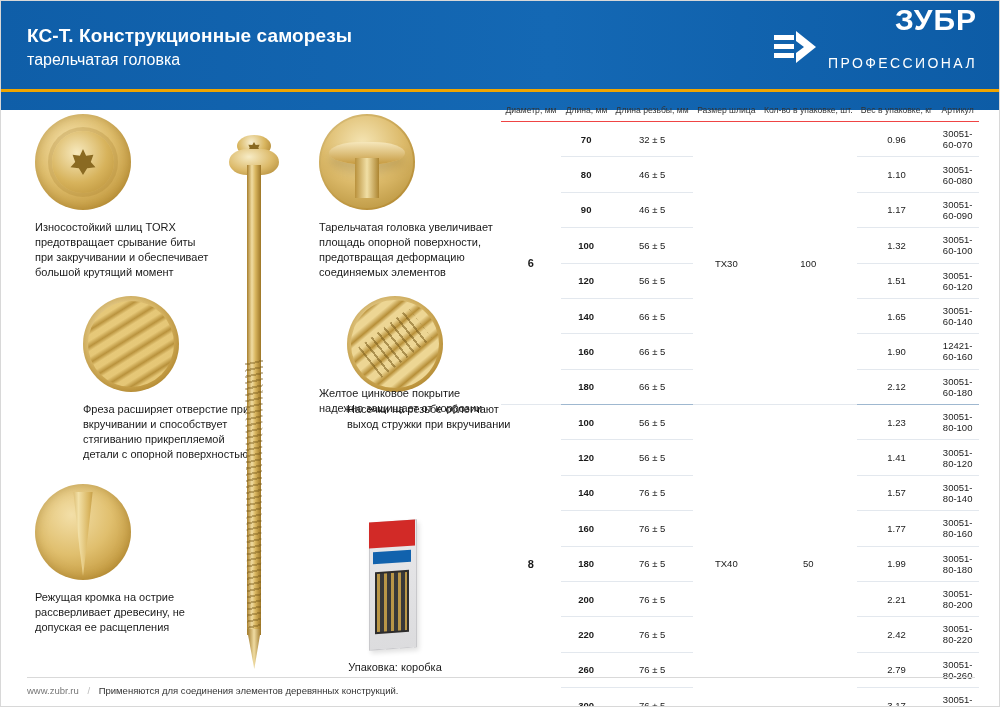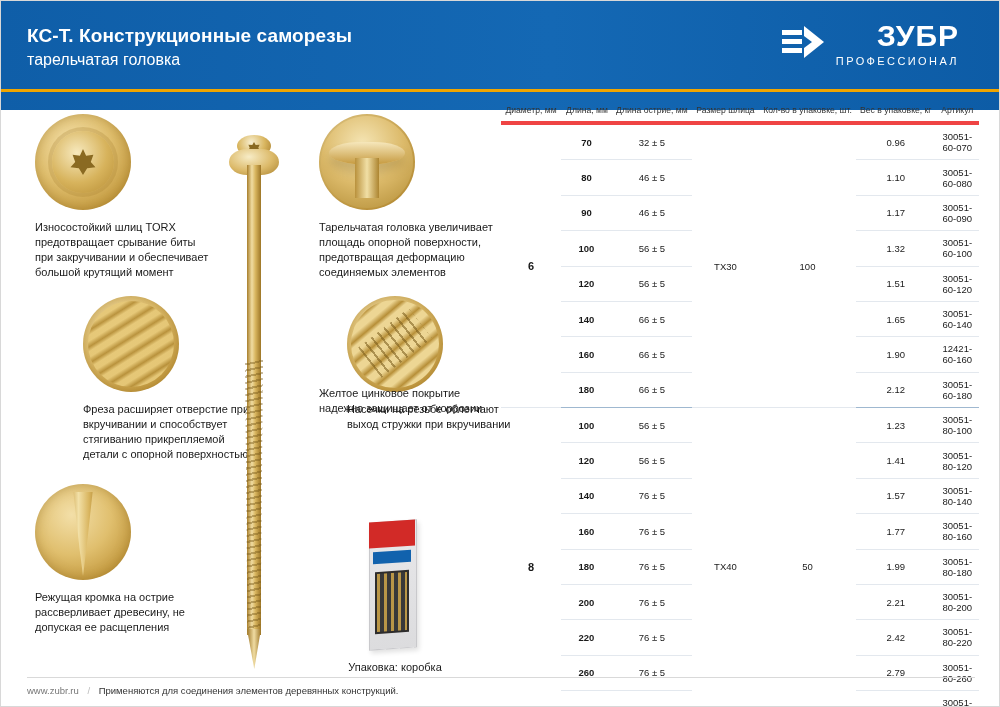--- a/index.html
+++ b/index.html
@@ -27,34 +27,34 @@
   }
   .header .title{
     position:absolute;left:26px;top:24px;
     font-size:19px;font-weight:bold;color:#ffffff;letter-spacing:0.1px;
   }
   .header .subtitle{
     position:absolute;left:26px;top:50px;
     font-size:16px;color:#ffffff;font-weight:normal;
   }
   .logo{
-    position:absolute;right:42px;top:20px;height:50px;display:flex;align-items:flex-start;
+    position:absolute;right:24px;top:20px;height:50px;display:flex;align-items:flex-end;
   }
   .logo-mark{
     width:44px;height:44px;position:relative;margin-right:10px;margin-top:1px;
   }
   .logo-mark svg{display:block;}
   .logo-text{
     display:flex;flex-direction:column;align-items:flex-end;justify-content:flex-start;
   }
   .logo-word{
     font-size:30px;font-weight:bold;color:#ffffff;line-height:30px;letter-spacing:1px;
   }
   .logo-prof{
-    font-size:11px;color:#ffffff;letter-spacing:2.4px;margin-top:4px;
+    font-size:14px;color:#ffffff;letter-spacing:2.4px;margin-top:20px;
   }
   .header-rule{
     position:absolute;left:0;top:88px;width:1000px;height:3px;background:#f0a500;
   }
 
   
   .left{
     position:absolute;left:8px;top:95px;width:500px;height:580px;
   }
   .feature{position:absolute;width:180px;}
@@ -177,21 +177,21 @@
   }
 
   
   .table-wrap{
     position:absolute;left:500px;top:104px;width:478px;
   }
   table{border-collapse:collapse;width:478px;font-size:9.5px;}
   thead th{
     font-weight:normal;color:#333;font-size:8.6px;
     padding:0 4px 6px 4px;text-align:center;white-space:nowrap;
-    border-bottom:4px solid #ef4444;
+    border-bottom:1px solid #ef4444;
   }
   tbody td{
     padding:6.2px 4px;text-align:center;border-bottom:1px solid #e3e8ee;color:#1a1a1a;
     font-size:9.5px;
   }
   tbody tr.group-end td{border-bottom:1px solid #9fb8d0;}
   td.len{font-weight:bold;}
   td.diam{font-weight:bold;font-size:11px;}
   .col-d{width:66px;}
   .col-l{width:58px;text-align:right;}
@@ -294,21 +294,21 @@
     <div class="pack-win-in"></div>
     <div class="pack-caption">Упаковка: коробка</div>
   </div>
 
   <div class="table-wrap">
     <table>
       <thead>
         <tr>
           <th class="col-d">Диаметр, мм</th>
           <th class="col-l">Длина, мм</th>
-          <th class="col-tl">Длина острие, мм</th>
+          <th class="col-tl">Длина резьбы, мм</th>
           <th class="col-slot">Размер шлица</th>
           <th class="col-qty">Кол-во в упаковке, шт.</th>
           <th class="col-w">Вес в упаковке, кг</th>
           <th class="col-art">Артикул</th>
         </tr>
       </thead>
       <tbody>
 
         <tr>
           <td class="diam" rowspan="8">6</td>

